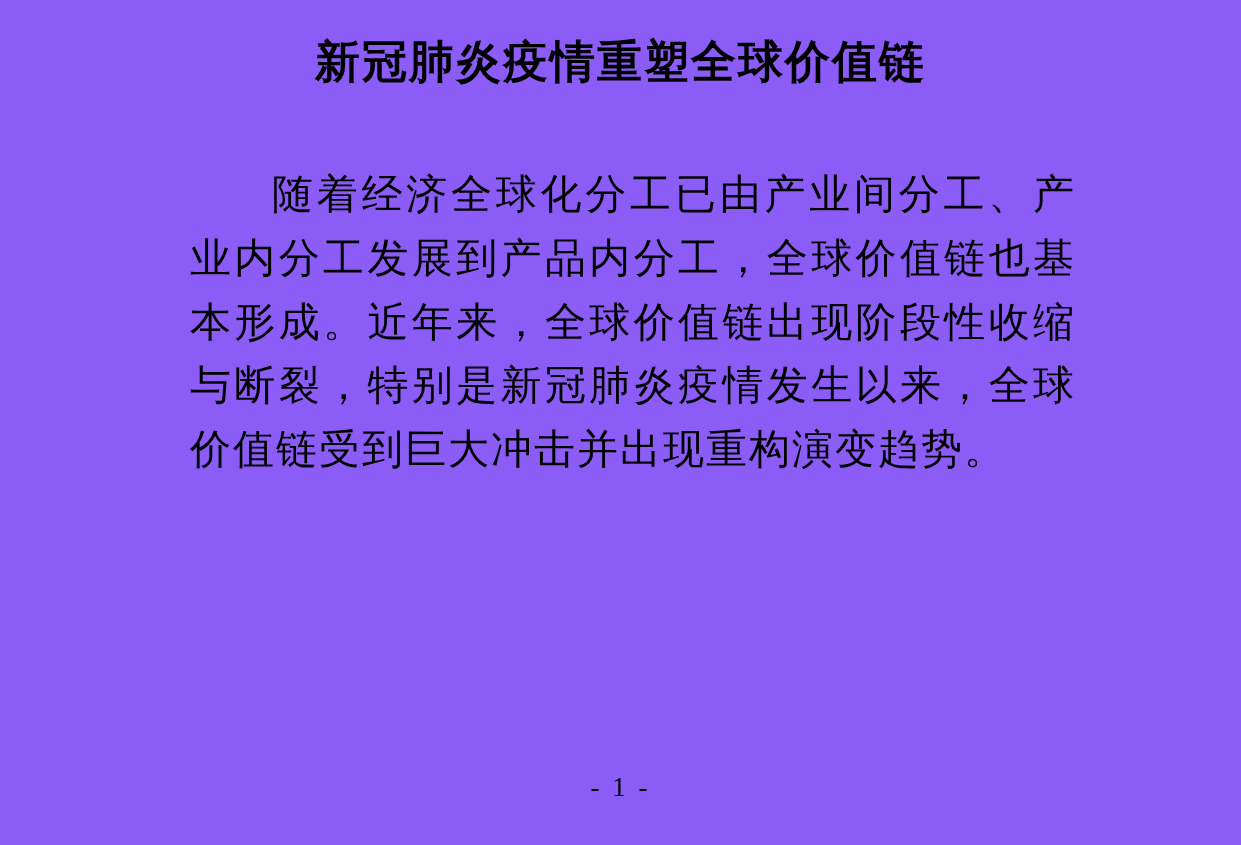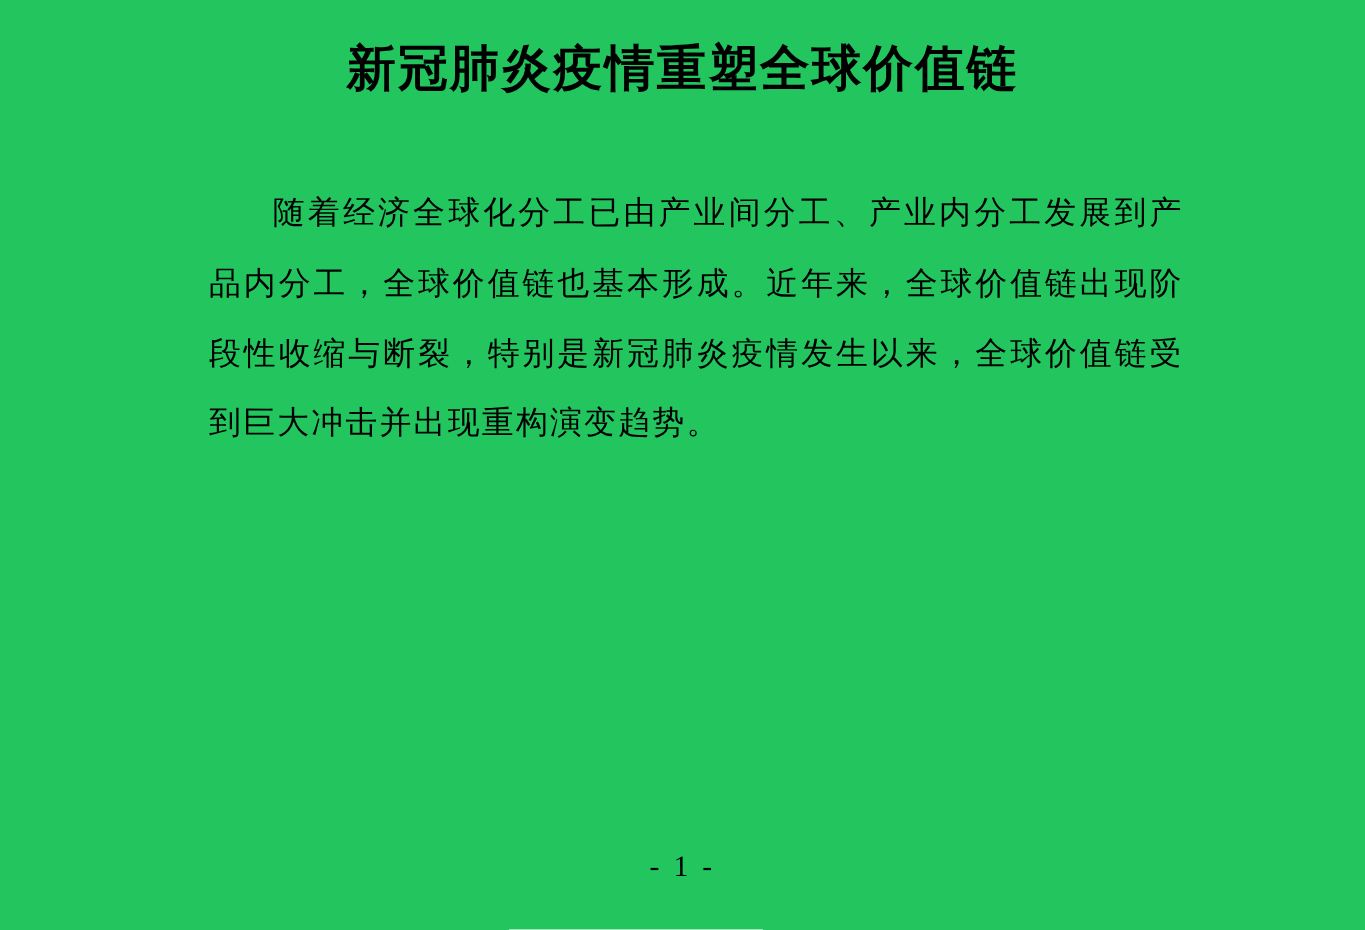--- a/index.html
+++ b/index.html
@@ -7,21 +7,21 @@
   html, body {
     width: 1241px;
     height: 845px;
     background: #ffffff;
   }
 
   .page {
     position: relative;
     width: 1241px;
     height: 845px;
-    background: #22c55e;
+    background: #8b5cf6;
     color: #000000;
     overflow: hidden;
     font-family: "Liberation Serif", "DejaVu Serif", serif;
   }
 
   .doc-title {
     position: absolute;
     top: 34px;
     left: 0;
     width: 100%;
@@ -32,21 +32,21 @@
     letter-spacing: 2px;
     line-height: 56px;
     color: #000000;
   }
 
   .doc-body {
     position: absolute;
     top: 163px;
     left: 190px;
     width: 886px;
-    font-size: 29px;
+    font-size: 41px;
     line-height: 63.8px;
     letter-spacing: 2px;
     text-align: justify;
     color: #000000;
   }
 
   .doc-body p {
     margin: 0;
     text-indent: 2em;
   }

